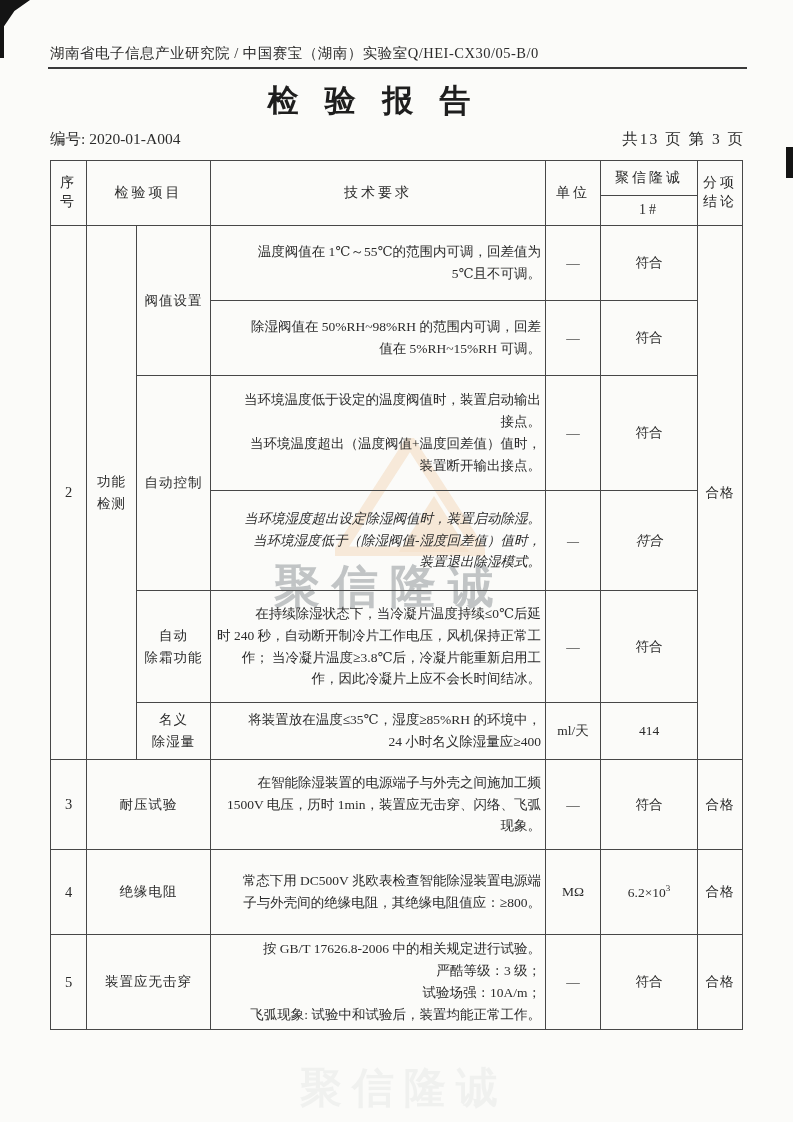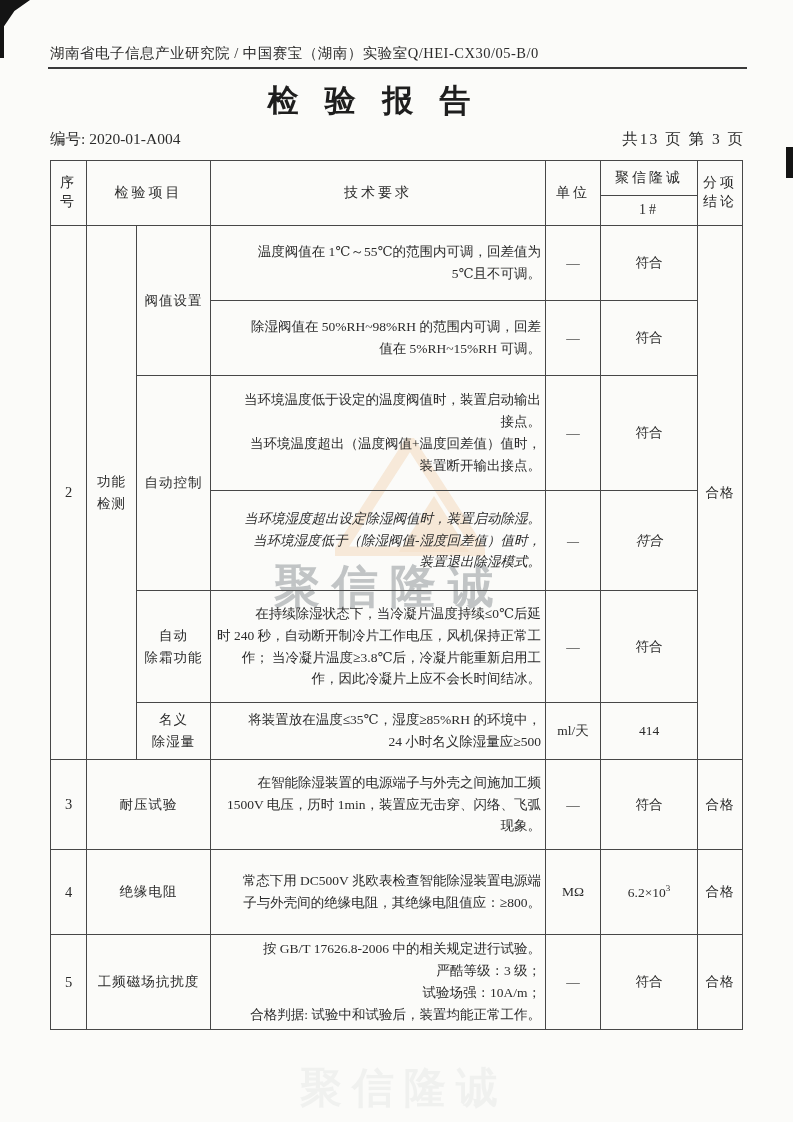--- a/index.html
+++ b/index.html
@@ -179,21 +179,21 @@
         <p>在持续除湿状态下，当冷凝片温度持续≤0℃后延时 240 秒，自动断开制冷片工作电压，风机保持正常工作； 当冷凝片温度≥3.8℃后，冷凝片能重新启用工作，因此冷凝片上应不会长时间结冰。</p>
       </td>
       <td class="c">—</td>
       <td class="c">符合</td>
     </tr>
 
     <tr class="ra6">
       <td class="name-cell">名义
 除湿量</td>
       <td class="req-cell">
-        <p>将装置放在温度≤35℃，湿度≥85%RH 的环境中，24 小时名义除湿量应≥500</p>
+        <p>将装置放在温度≤35℃，湿度≥85%RH 的环境中，24 小时名义除湿量应≥400</p>
       </td>
       <td class="c">ml/天</td>
       <td class="c">414</td>
     </tr>
 
     <tr class="rb">
       <td class="seq-cell">3</td>
       <td class="name-cell" colspan="2">耐压试验</td>
       <td class="req-cell">
         <p>在智能除湿装置的电源端子与外壳之间施加工频 1500V 电压，历时 1min，装置应无击穿、闪络、飞弧现象。</p>
@@ -209,26 +209,26 @@
       <td class="req-cell">
         <p>常态下用 DC500V 兆欧表检查智能除湿装置电源端子与外壳间的绝缘电阻，其绝缘电阻值应：≥800。</p>
       </td>
       <td class="c">MΩ</td>
       <td class="c"><span>6.2×10</span><sup>3</sup></td>
       <td class="verdict-cell">合格</td>
     </tr>
 
     <tr class="rd">
       <td class="seq-cell">5</td>
-      <td class="name-cell" colspan="2">工频磁场抗扰度</td>
+      <td class="name-cell" colspan="2">装置应无击穿</td>
       <td class="req-cell">
         <p class="line">按 GB/T 17626.8-2006 中的相关规定进行试验。</p>
         <p class="line">严酷等级：3 级；</p>
         <p class="line">试验场强：10A/m；</p>
-        <p class="line">合格判据: 试验中和试验后，装置均能正常工作。</p>
+        <p class="line">飞弧现象: 试验中和试验后，装置均能正常工作。</p>
       </td>
       <td class="c">—</td>
       <td class="c">符合</td>
       <td class="verdict-cell">合格</td>
     </tr>
   </tbody>
     </table>
 
 </div>
 

